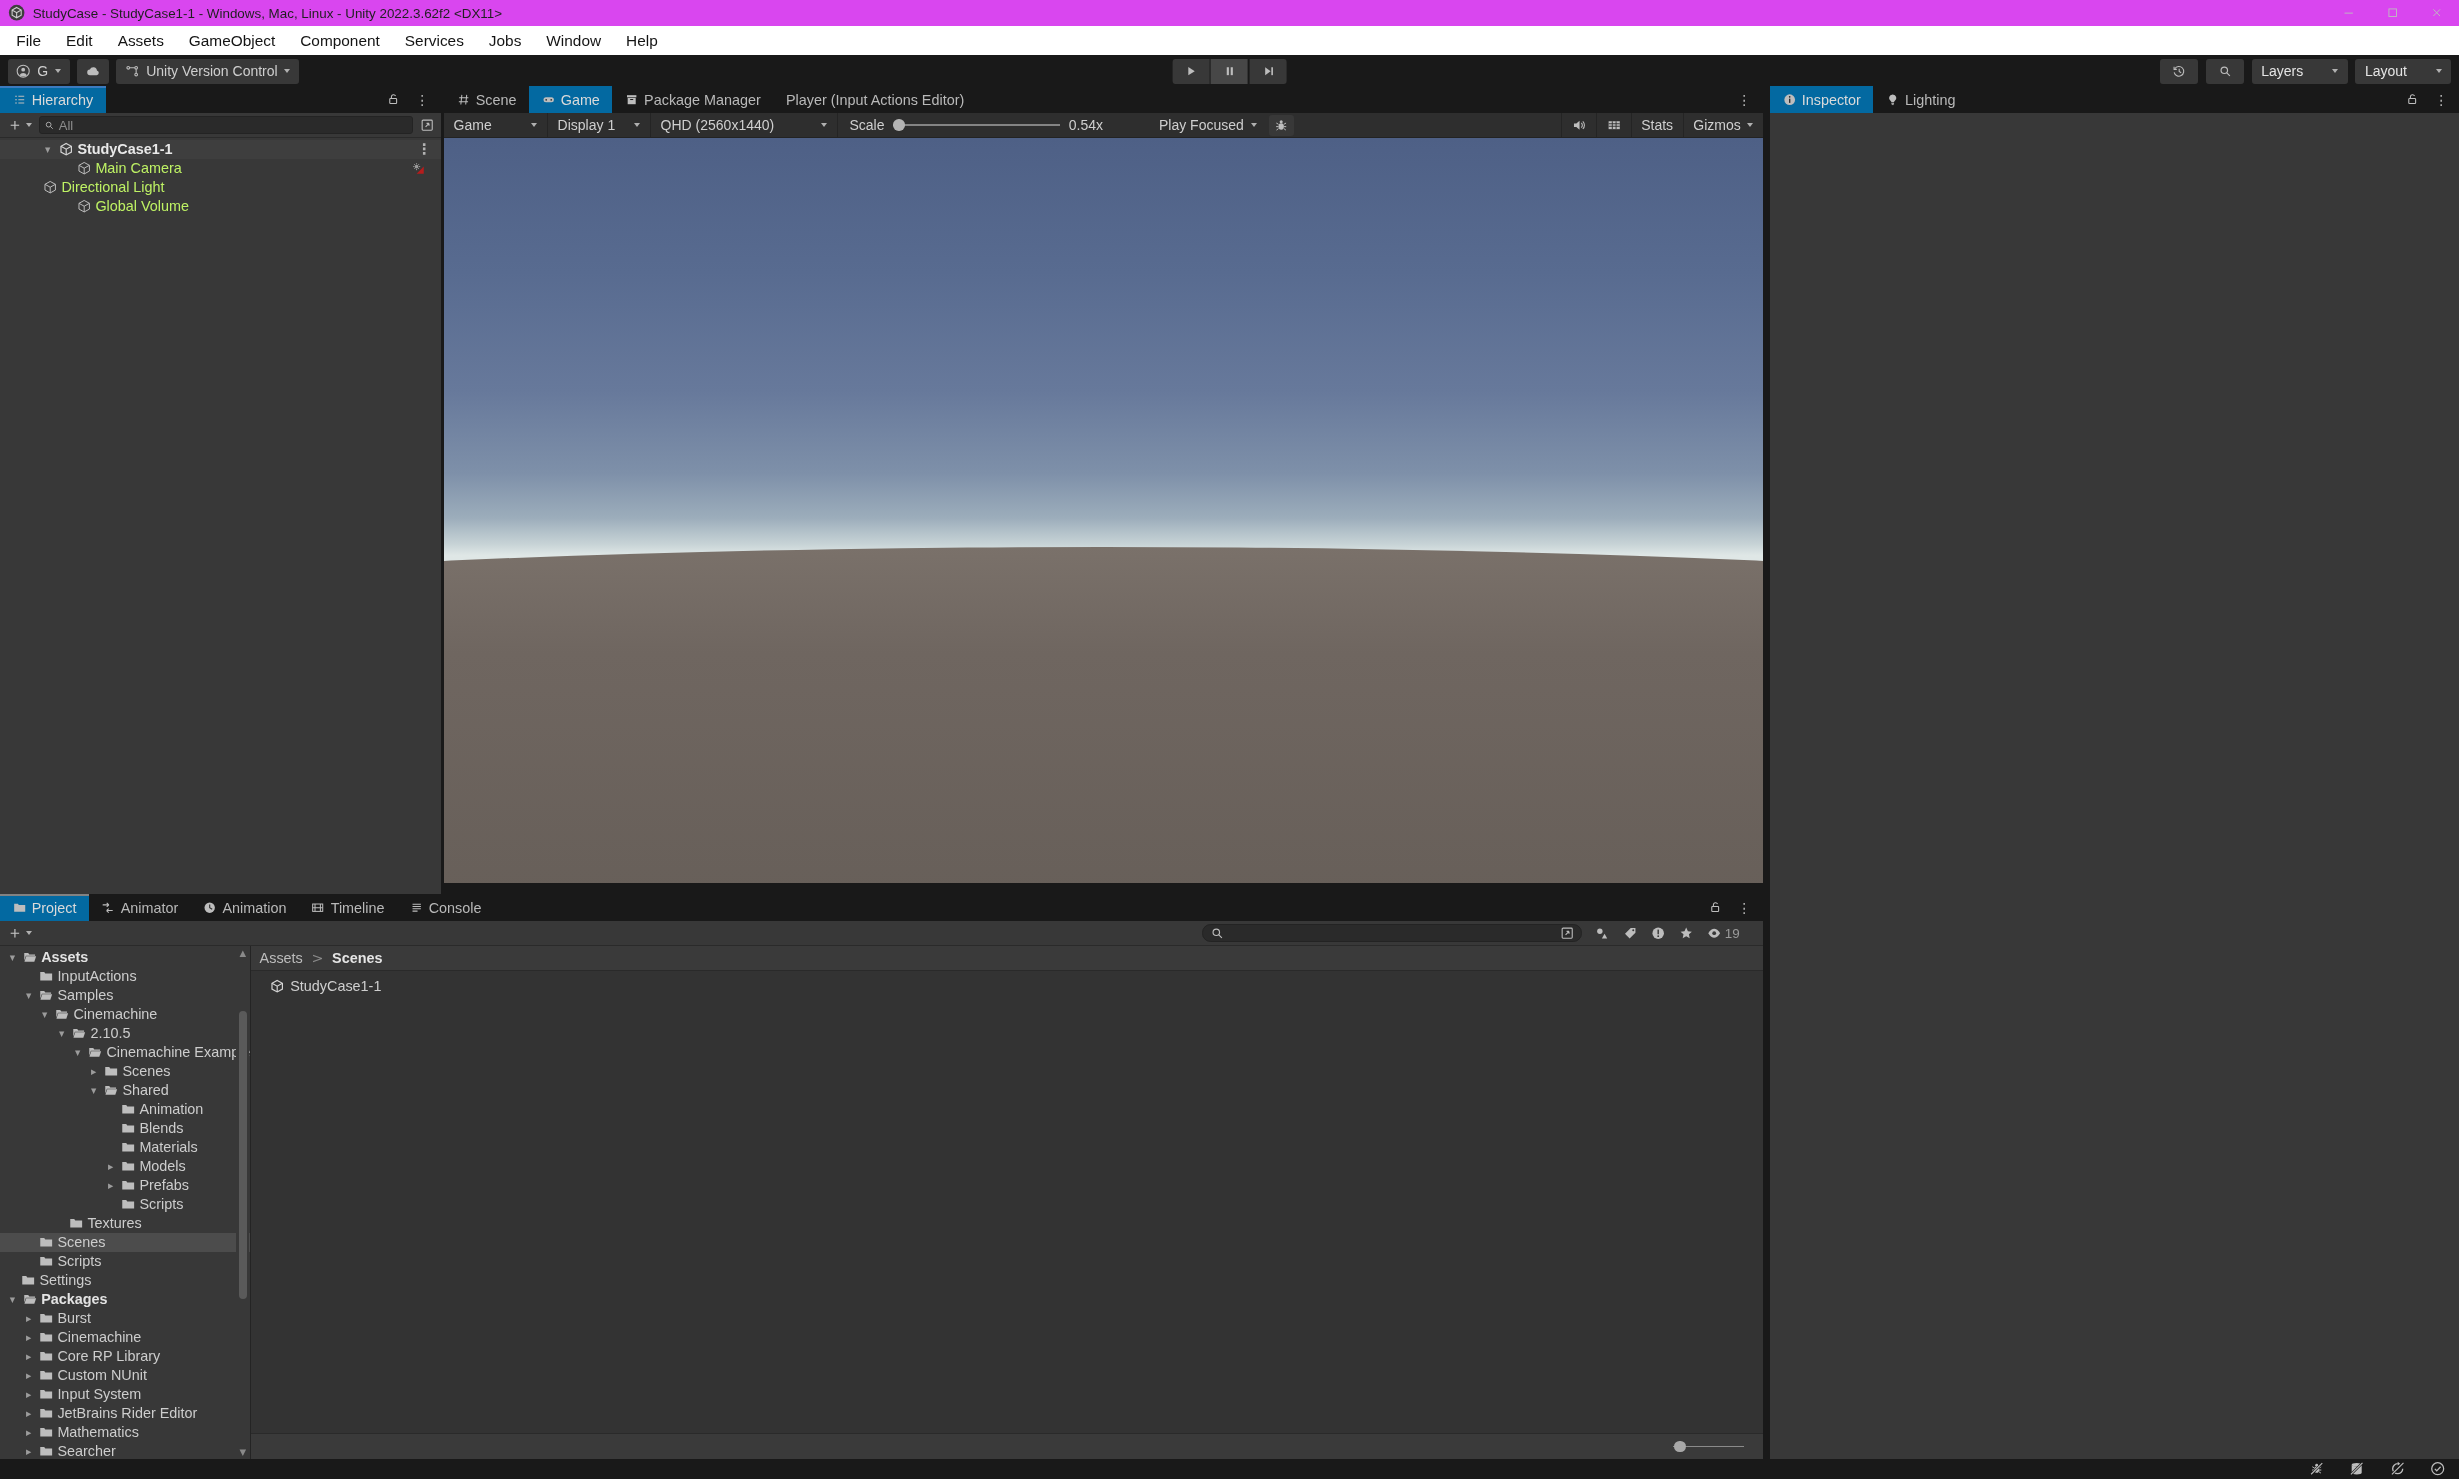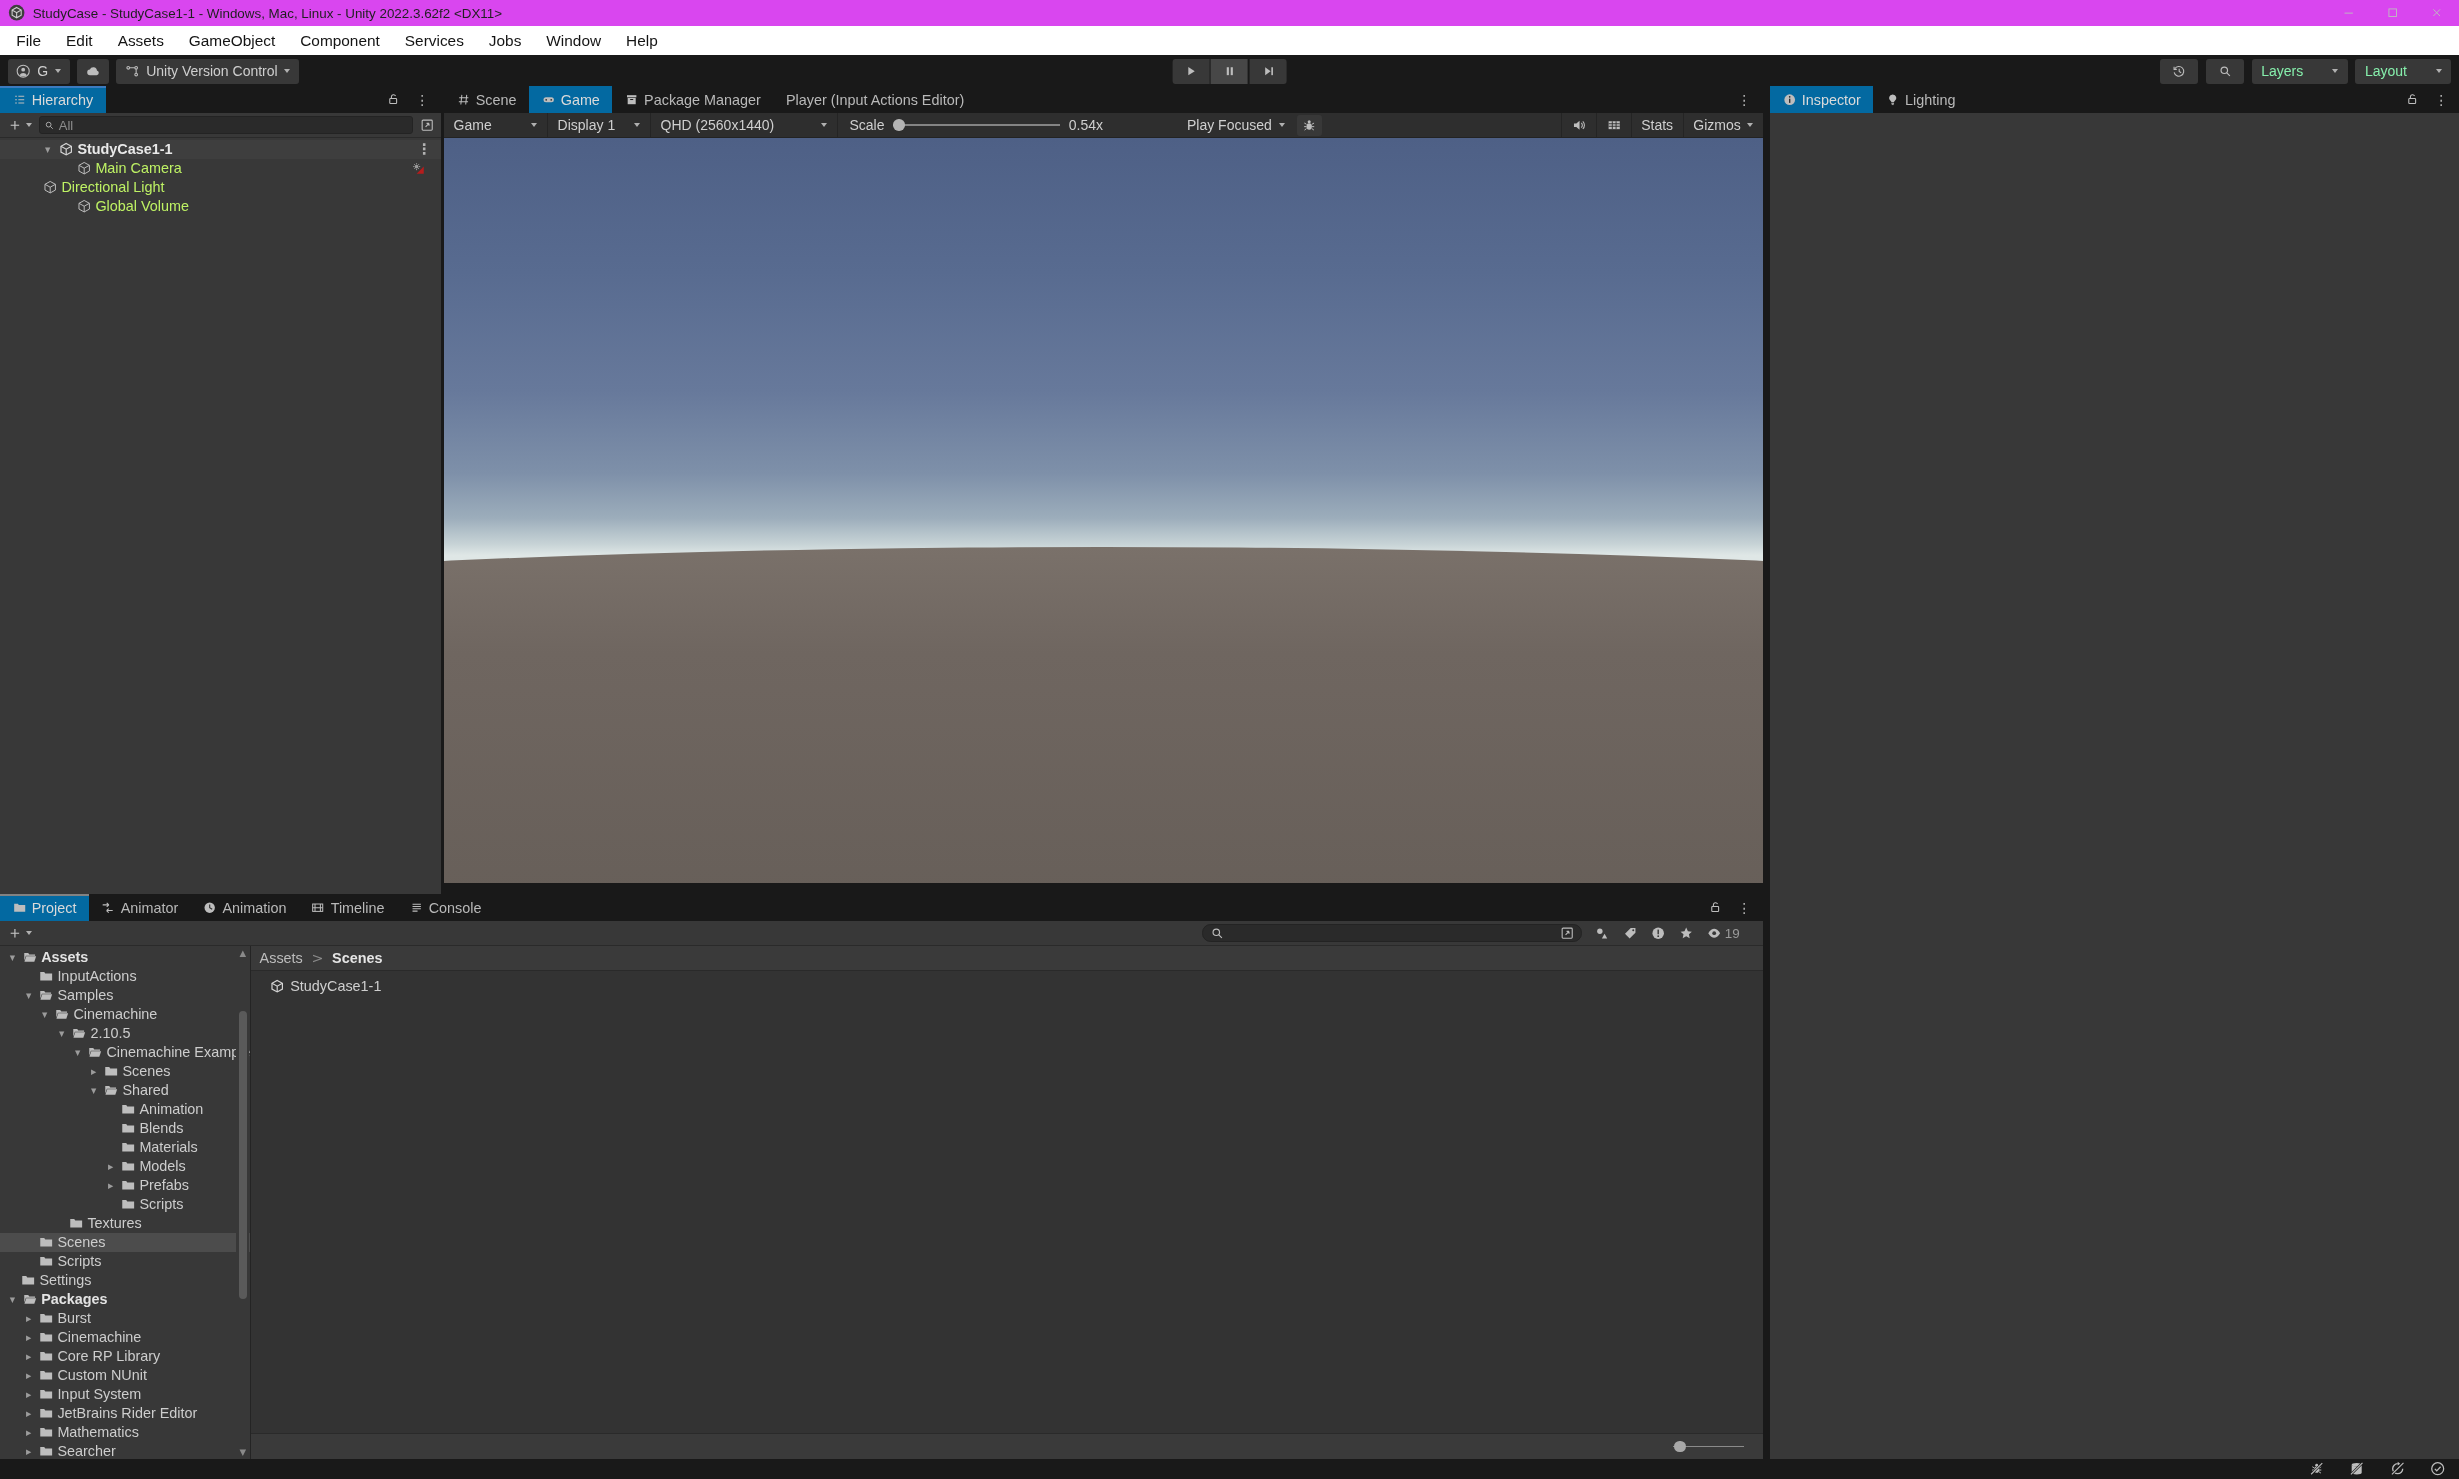--- a/index.html
+++ b/index.html
@@ -30,21 +30,21 @@
   .tb-btn{background:#383838;height:25px;border-radius:2.9px;display:flex;align-items:center;gap:6.7px;
           padding:0 8.6px;color:#cfcfcf;font-size:14px;margin-right:7.7px;box-sizing:border-box;}
   .tb-center{position:absolute;left:50%;transform:translateX(-50%);display:flex;gap:1.9px;}
   .tb-ctl{width:37px;height:25px;background:#383838;display:flex;align-items:center;justify-content:center;color:#b9b9b9;}
   .tb-ctl:first-child{border-radius:2.9px 0 0 2.9px;}
   .tb-ctl:last-child{border-radius:0 2.9px 2.9px 0;}
   .tb-ctl.pressed{background:#474747;}
   .tb-right{margin-left:auto;display:flex;align-items:center;gap:7.7px;}
   .tb-icon-btn{width:38px;height:25px;background:#383838;border-radius:2.9px;display:flex;align-items:center;justify-content:center;}
   .tb-drop{width:96px;height:25px;background:#383838;border-radius:2.9px;display:flex;align-items:center;
-           justify-content:space-between;padding:0 9.6px;box-sizing:border-box;color:#86efac;font-size:14px;}
+           justify-content:space-between;padding:0 9.6px;box-sizing:border-box;color:#e5e5e5;font-size:14px;}
 
   
   .panel{position:absolute;background:#383838;overflow:hidden;}
   .tabbar{background:#191919;display:flex;align-items:stretch;height:27px;position:relative;}
   .tab{display:flex;align-items:center;gap:5.8px;padding:0 12.5px;color:#b9b9b9;font-size:14.4px;}
   .tab.active{background:#0369a1;color:#dadada;}
   .tab.active.focus-blue{box-shadow:inset 0 1.9px 0 #3c7bbf;}
   .tab.active.focus-gray{box-shadow:inset 0 1.9px 0 #828282;}
   .tabbar-right{margin-left:auto;display:flex;align-items:center;gap:14.4px;padding-right:11.5px;color:#b2b2b2;}
   .kebab{font-size:14.4px;color:#b2b2b2;}
@@ -67,21 +67,21 @@
   
   .center{left:444px;top:86px;width:1319px;height:808px;background:#191919;position:absolute;}
   .game-toolbar{height:25px;background:#2e2e2e;display:flex;align-items:center;font-size:14px;color:#cfcfcf;
                 border-bottom:1px solid #232323;box-sizing:border-box;}
   .seg{height:100%;display:flex;align-items:center;padding:0 9.6px;border-right:1px solid #242424;box-sizing:border-box;}
   .seg .chev{margin-left:auto;}
   .w1{width:104px;}.w2{width:103px;}.w3{width:187px;}
   .scale-wrap{display:flex;align-items:center;margin-left:11.5px;gap:8.6px;}
   .slider-track{width:167px;height:1.9px;background:#848484;position:relative;}
   .slider-handle{position:absolute;left:0;top:-4.8px;width:11.5px;height:11.5px;border-radius:50%;background:#b4b4b4;}
-  .pf{margin-left:84px;display:flex;align-items:center;gap:7.7px;}
+  .pf{margin-left:56px;display:flex;align-items:center;gap:7.7px;}
   .mini-btn{width:25px;height:21px;background:#383838;border-radius:2.9px;display:flex;align-items:center;
             justify-content:center;margin-left:11.5px;}
   .game-right{margin-left:auto;display:flex;align-items:center;height:100%;}
   .gr-cell{height:100%;display:flex;align-items:center;padding:0 9.6px;border-left:1px solid #242424;gap:6.7px;box-sizing:border-box;}
   .game-content{position:absolute;left:0;top:52px;width:1319px;height:745px;overflow:hidden;
     background:linear-gradient(180deg,#4e6086 0%,#586b90 18%,#67799b 34%,#7e90a9 45%,#9cadbb 51%,#c7d3d6 54.5%,#dfe7e6 56%,#e2e9e8 100%);}
   .ground{position:absolute;left:-55%;top:409px;width:210%;height:596px;border-radius:50% / 115px;
     background:linear-gradient(180deg,#7a716a 0%,#6f6660 18%,#675f59 60%,#635b55 100%);}
 
   

